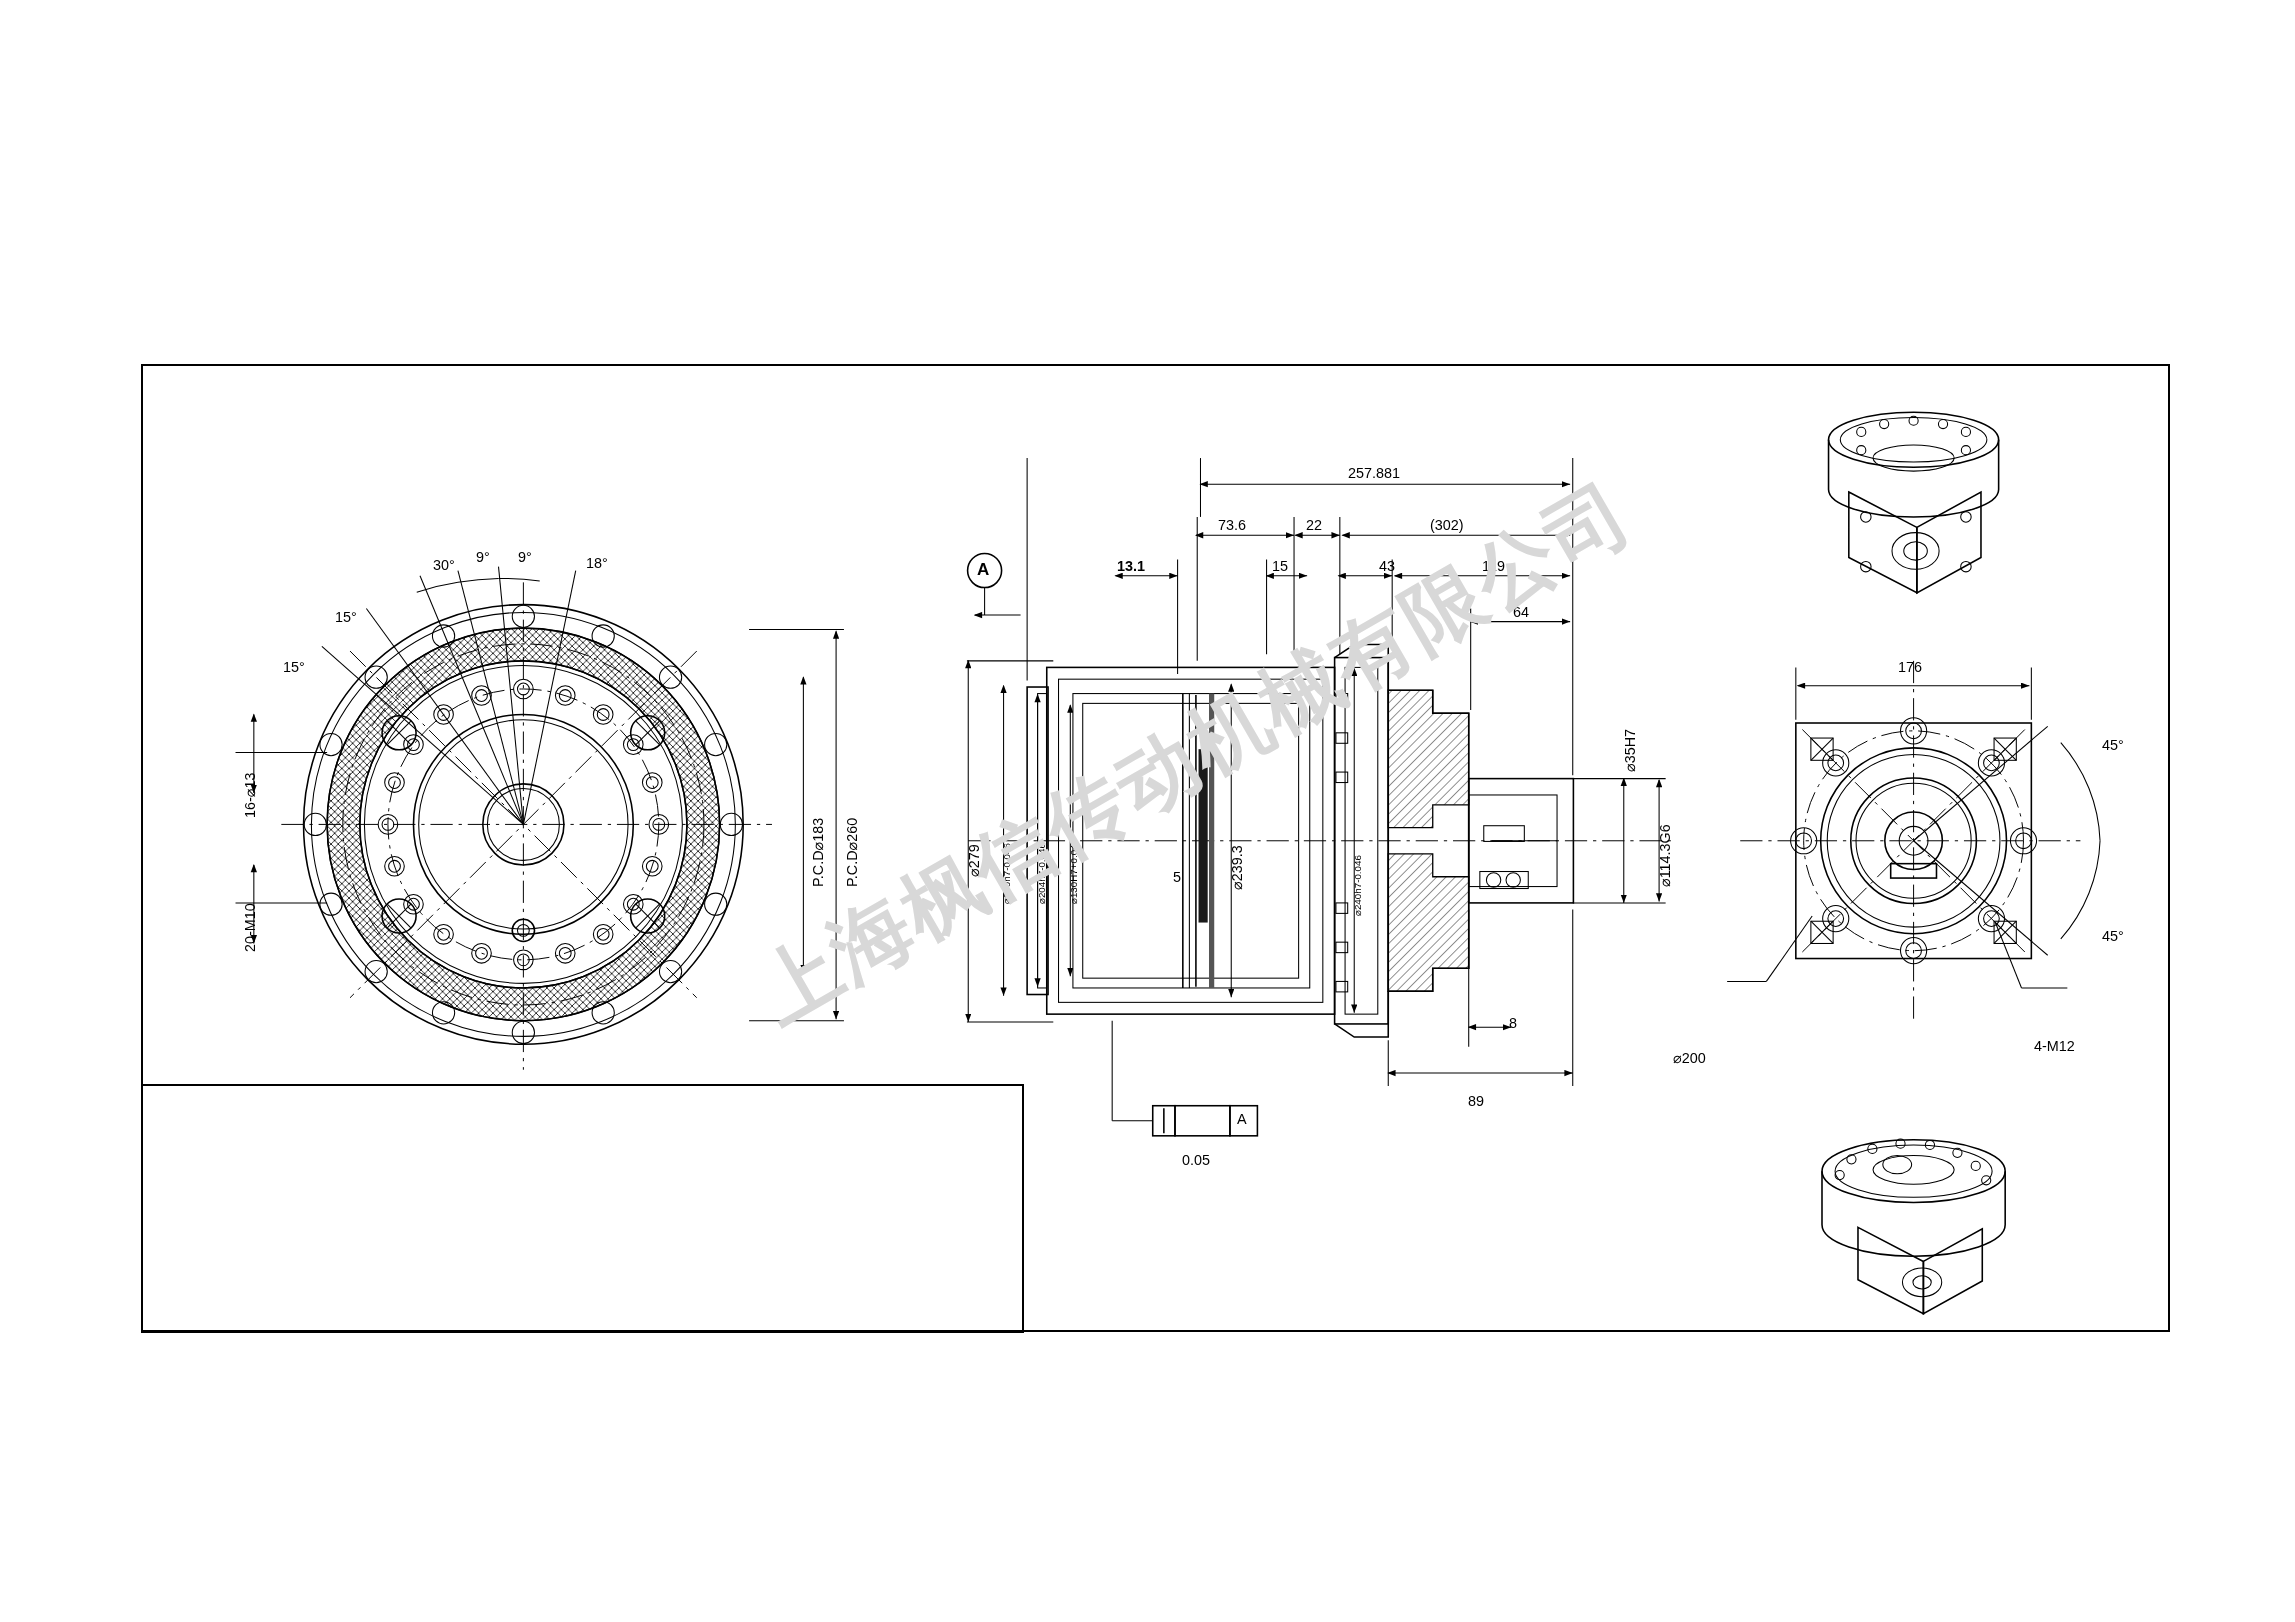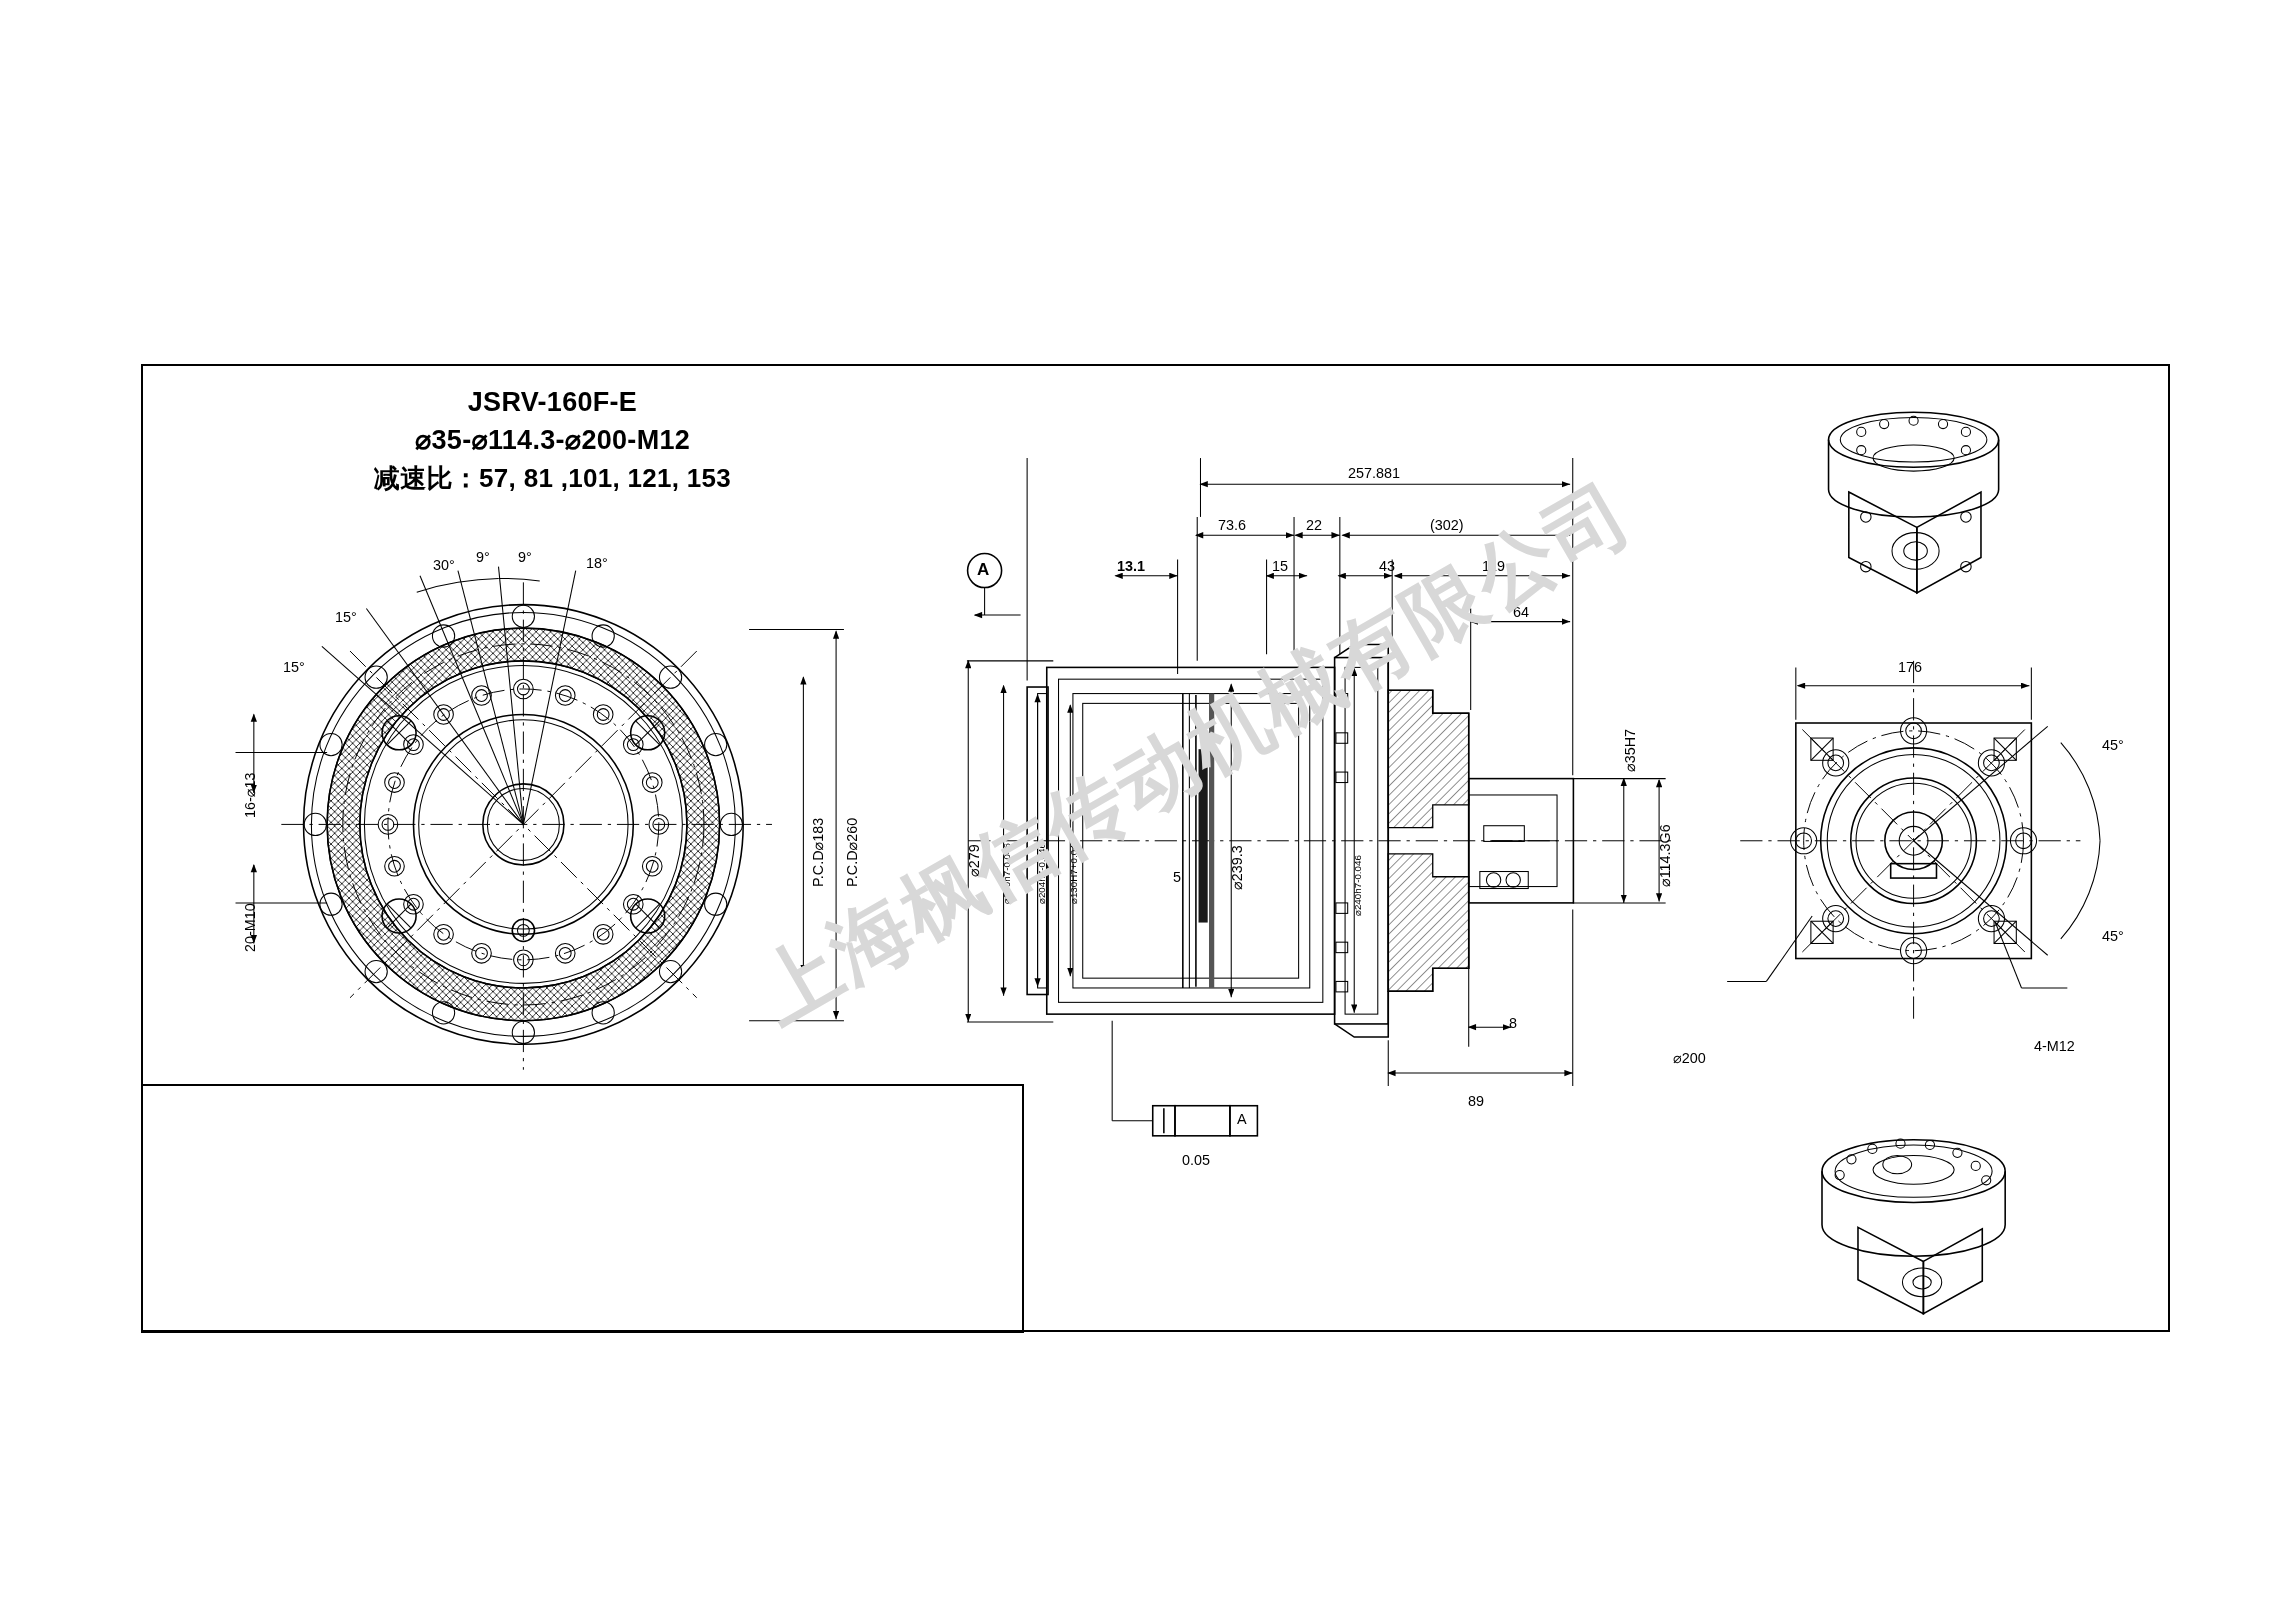--- a/index.html
+++ b/index.html
@@ -101,25 +101,20 @@
   .hatch-fill { fill: url(#hatchA); stroke: #000; stroke-width: 2; }
 </style>
 </head>
 <body>
 
 <div id="sheet">
 
   <div class="frame" id="outer-frame"></div>
   <div class="frame" id="note-box"></div>
 
-  <div id="title-block">
-    <div class="t-line tl1">JSRV-160F-E</div>
-    <div class="t-line tl2">⌀35-⌀114.3-⌀200-M12</div>
-    <div class="t-line tl3">减速比：57, 81 ,101, 121, 153</div>
-  </div>
 
 
   <div id="watermark">上海枫信传动机械有限公司</div>
 
   <svg id="vec" viewBox="0 0 3508 2479">
     <defs>
       <pattern id="hatchA" width="10" height="10" patternUnits="userSpaceOnUse" patternTransform="rotate(45)">
         <line x1="0" y1="0" x2="0" y2="10" stroke="#000" stroke-width="1.3"></line>
       </pattern>
       <pattern id="hatchB" width="9" height="9" patternUnits="userSpaceOnUse" patternTransform="rotate(-45)">

